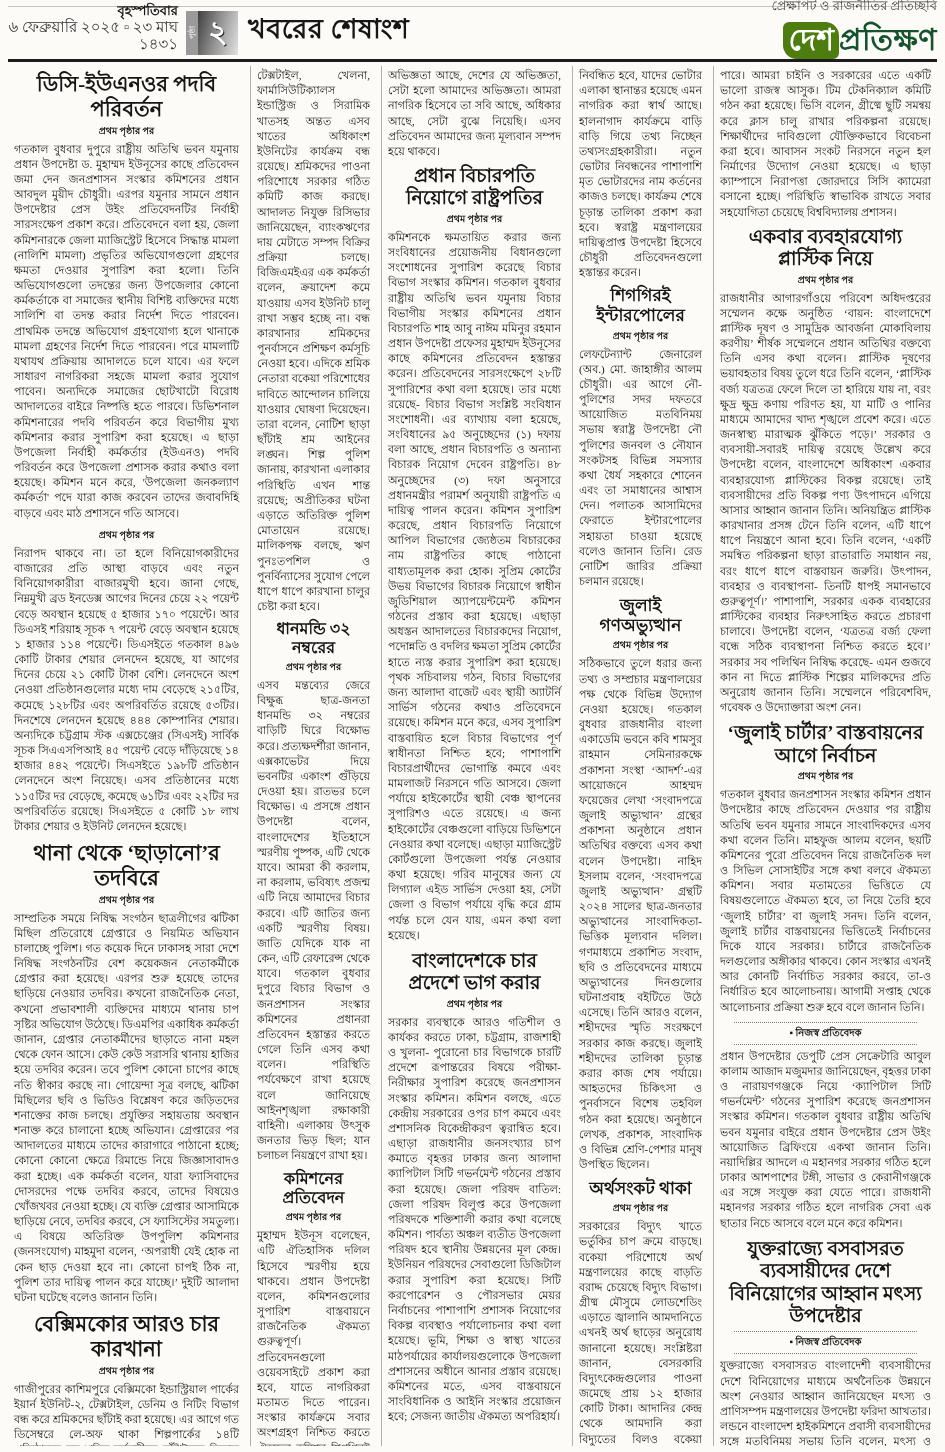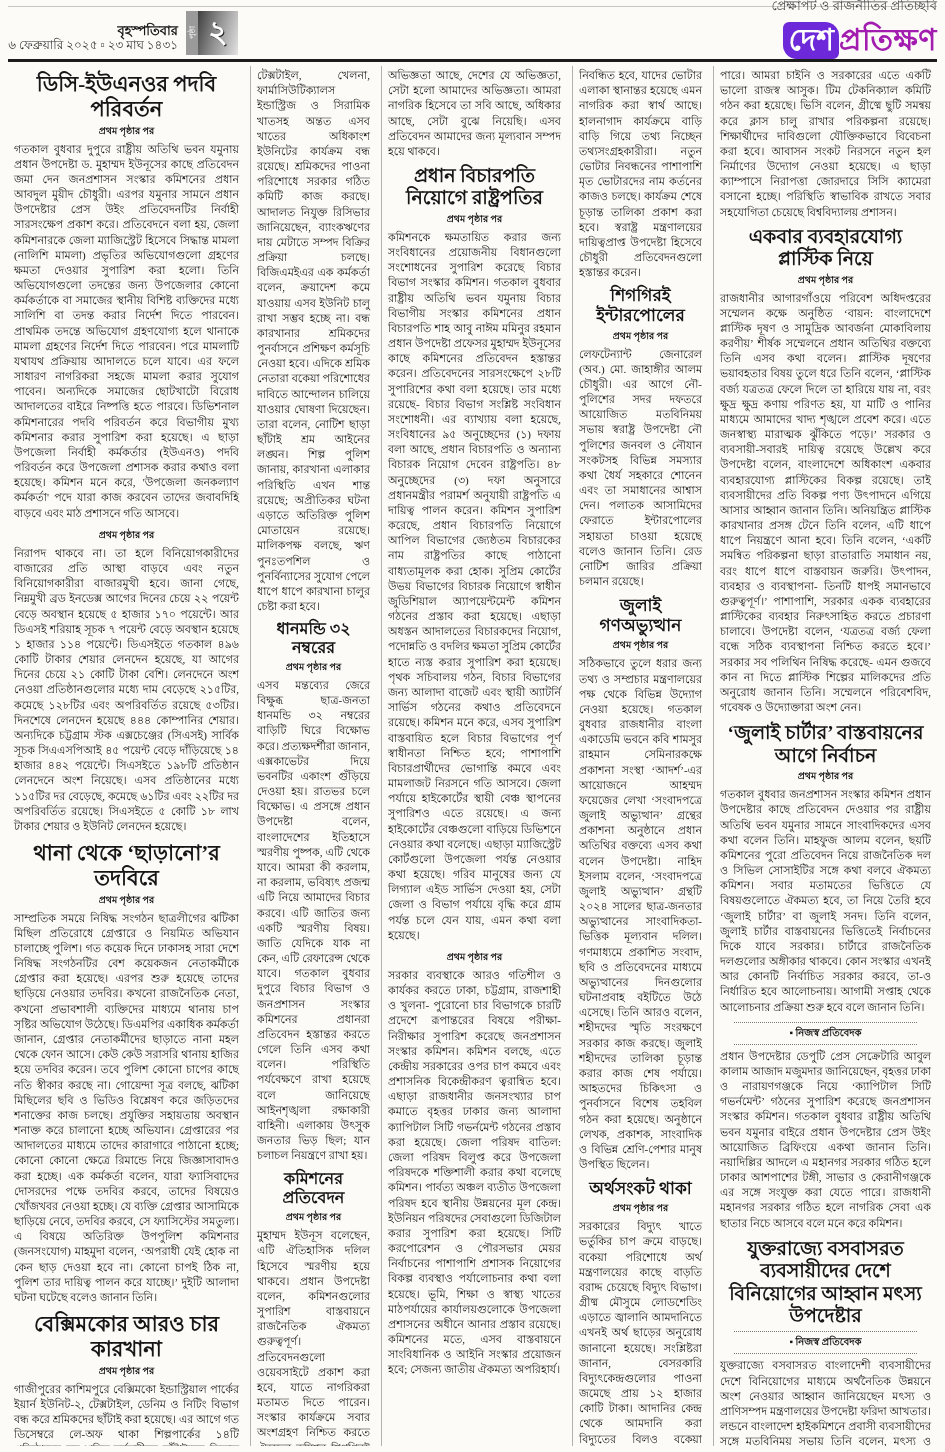--- a/index.html
+++ b/index.html
@@ -7,33 +7,33 @@
   .page{
     width:945px;height:1452px;margin:0 auto;background:#fcfbf8;color:#161616;
     font-family:"Liberation Serif","DejaVu Serif",serif;
     box-sizing:border-box;padding:6px 8px 0 8px;overflow:hidden;position:relative;
   }
   
   .masthead{display:flex;align-items:flex-end;height:56px;border-top:1px solid #c9c6bf;
     border-bottom:3px solid #1c1c1c;box-sizing:border-box;padding-bottom:4px;}
   .date-block{width:170px;text-align:right;line-height:1.15;padding-bottom:2px;}
   .date-block .day{font-weight:bold;font-size:13px;}
-  .date-block .date{font-size:12px;color:#333;}
+  .date-block .date{font-size:15px;color:#333;}
   .pagebox{display:flex;align-items:stretch;margin:0 10px 0 8px;height:44px;}
   .pagebox .pword{writing-mode:vertical-rl;transform:rotate(180deg);background:#9a9a9a;color:#fff;
     font-size:8px;display:flex;align-items:center;justify-content:center;width:12px;}
   .pagebox .pnum{width:40px;background:linear-gradient(105deg,#3f3f3f 0%,#8d8d8d 45%,#e3e3e3 100%);
     color:#fff;font-size:30px;font-weight:bold;display:flex;align-items:center;justify-content:center;
     text-shadow:1px 1px 0 #222;}
   .section-title{font-size:27px;font-weight:bold;letter-spacing:.5px;padding-bottom:2px;}
   .brand{margin-left:auto;text-align:right;padding-bottom:0;}
   .brand .tagline{font-size:13px;color:#444;margin-bottom:8px;}
   .brandname{font-size:30px;font-weight:bold;line-height:1;}
-  .brandname .b1{background:#6d28d9;color:#fff;padding:1px 5px 3px 5px;border-radius:6px 14px 6px 14px;}
-  .brandname .b2{color:#a21caf;letter-spacing:.5px;}
+  .brandname .b1{background:#4d7c0f;color:#fff;padding:1px 5px 3px 5px;border-radius:6px 14px 6px 14px;}
+  .brandname .b2{color:#14532d;letter-spacing:.5px;}
   
   .cols{display:flex;height:1380px;overflow:hidden;margin-top:4px;justify-content:space-between;}
   .col{box-sizing:border-box;padding:0 6px;overflow:hidden;}
   .col + .col{border-left:1px solid #b4b1aa;}
   .c1{width:237px;} .c2{width:126px;} .c3{width:186px;} .c4{width:136px;} .c5{width:224px;}
   article{margin-bottom:7px;}
   h2{font-size:21px;line-height:1.18;text-align:center;margin:6px 0 2px 0;font-weight:bold;}
   .c2 h2{font-size:16px;} .c4 h2{font-size:17px;} .c3 h2{font-size:19px;} .c5 h2{font-size:19px;}
   .kicker{text-align:center;font-size:9.5px;font-weight:bold;margin:0 0 3px 0;}
   .byline{text-align:center;font-size:10px;font-weight:bold;border-top:1px dotted #777;
@@ -49,20 +49,21 @@
 
   <header class="masthead">
     <div class="date-block">
       <div class="day">বৃহস্পতিবার</div>
       <div class="date">৬ ফেব্রুয়ারি ২০২৫ ▫ ২৩ মাঘ ১৪৩১</div>
     </div>
     <div class="pagebox">
       <span class="pword">পৃষ্ঠা</span>
       <span class="pnum">২</span>
     </div>
+    <div class="section-title">খবরের শেষাংশ</div>
     <div class="brand">
       <div class="tagline">প্রেক্ষাপট ও রাজনীতির প্রতিচ্ছবি</div>
       <div class="brandname">
         <span class="b1">দেশ</span><span class="b2">প্রতিক্ষণ</span>
       </div>
     </div>
   </header>
 
   <div class="cols">
 
@@ -104,20 +105,21 @@
     </section>
 
     <section class="col c3">
       <p class="body cont">অভিজ্ঞতা আছে, দেশের যে অভিজ্ঞতা, সেটা হলো আমাদের অভিজ্ঞতা। আমরা নাগরিক হিসেবে তা সবি আছে, অধিকার আছে, সেটা বুঝে নিয়েছি। এসব প্রতিবেদন আমাদের জন্য মূল্যবান সম্পদ হয়ে থাকবে।</p>
       <article>
         <h2>প্রধান বিচারপতি নিয়োগে রাষ্ট্রপতির</h2>
         <div class="kicker">প্রথম পৃষ্ঠার পর</div>
         <p class="body">কমিশনকে ক্ষমতায়িত করার জন্য সংবিধানের প্রয়োজনীয় বিধানগুলো সংশোধনের সুপারিশ করেছে বিচার বিভাগ সংস্কার কমিশন। গতকাল বুধবার রাষ্ট্রীয় অতিথি ভবন যমুনায় বিচার বিভাগীয় সংস্কার কমিশনের প্রধান বিচারপতি শাহ আবু নাঈম মমিনুর রহমান প্রধান উপদেষ্টা প্রফেসর মুহাম্মদ ইউনূসের কাছে কমিশনের প্রতিবেদন হস্তান্তর করেন। প্রতিবেদনের সারসংক্ষেপে ২৮টি সুপারিশের কথা বলা হয়েছে। তার মধ্যে রয়েছে- বিচার বিভাগ সংশ্লিষ্ট সংবিধান সংশোধনী। এর ব্যাখ্যায় বলা হয়েছে, সংবিধানের ৯৫ অনুচ্ছেদের (১) দফায় বলা আছে, প্রধান বিচারপতি ও অন্যান্য বিচারক নিয়োগ দেবেন রাষ্ট্রপতি। ৪৮ অনুচ্ছেদের (৩) দফা অনুসারে প্রধানমন্ত্রীর পরামর্শ অনুযায়ী রাষ্ট্রপতি এ দায়িত্ব পালন করেন। কমিশন সুপারিশ করেছে, প্রধান বিচারপতি নিয়োগে আপিল বিভাগের জ্যেষ্ঠতম বিচারকের নাম রাষ্ট্রপতির কাছে পাঠানো বাধ্যতামূলক করা হোক। সুপ্রিম কোর্টের উভয় বিভাগের বিচারক নিয়োগে স্বাধীন জুডিশিয়াল অ্যাপয়েন্টমেন্ট কমিশন গঠনের প্রস্তাব করা হয়েছে। এছাড়া অধস্তন আদালতের বিচারকদের নিয়োগ, পদোন্নতি ও বদলির ক্ষমতা সুপ্রিম কোর্টের হাতে ন্যস্ত করার সুপারিশ করা হয়েছে। পৃথক সচিবালয় গঠন, বিচার বিভাগের জন্য আলাদা বাজেট এবং স্থায়ী অ্যাটর্নি সার্ভিস গঠনের কথাও প্রতিবেদনে রয়েছে। কমিশন মনে করে, এসব সুপারিশ বাস্তবায়িত হলে বিচার বিভাগের পূর্ণ স্বাধীনতা নিশ্চিত হবে; পাশাপাশি বিচারপ্রার্থীদের ভোগান্তি কমবে এবং মামলাজট নিরসনে গতি আসবে। জেলা পর্যায়ে হাইকোর্টের স্থায়ী বেঞ্চ স্থাপনের সুপারিশও এতে রয়েছে। এ জন্য হাইকোর্টের বেঞ্চগুলো বাড়িয়ে ডিভিশনে নেওয়ার কথা বলেছে। এছাড়া ম্যাজিস্ট্রেট কোর্টগুলো উপজেলা পর্যন্ত নেওয়ার কথা হয়েছে। গরিব মানুষের জন্য যে লিগ্যাল এইড সার্ভিস দেওয়া হয়, সেটা জেলা ও বিভাগ পর্যায়ে বৃদ্ধি করে গ্রাম পর্যন্ত চলে যেন যায়, এমন কথা বলা হয়েছে।</p>
       </article>
       <article>
+        <h2>বাংলাদেশকে চার প্রদেশে ভাগ করার</h2>
         <div class="kicker">প্রথম পৃষ্ঠার পর</div>
         <p class="body">সরকার ব্যবস্থাকে আরও গতিশীল ও কার্যকর করতে ঢাকা, চট্টগ্রাম, রাজশাহী ও খুলনা- পুরোনো চার বিভাগকে চারটি প্রদেশে রূপান্তরের বিষয়ে পরীক্ষা-নিরীক্ষার সুপারিশ করেছে জনপ্রশাসন সংস্কার কমিশন। কমিশন বলছে, এতে কেন্দ্রীয় সরকারের ওপর চাপ কমবে এবং প্রশাসনিক বিকেন্দ্রীকরণ ত্বরান্বিত হবে। এছাড়া রাজধানীর জনসংখ্যার চাপ কমাতে বৃহত্তর ঢাকার জন্য আলাদা ক্যাপিটাল সিটি গভর্নমেন্ট গঠনের প্রস্তাব করা হয়েছে। জেলা পরিষদ বাতিল: জেলা পরিষদ বিলুপ্ত করে উপজেলা পরিষদকে শক্তিশালী করার কথা বলেছে কমিশন। পার্বত্য অঞ্চল ব্যতীত উপজেলা পরিষদ হবে স্থানীয় উন্নয়নের মূল কেন্দ্র। ইউনিয়ন পরিষদের সেবাগুলো ডিজিটাল করার সুপারিশ করা হয়েছে। সিটি করপোরেশন ও পৌরসভার মেয়র নির্বাচনের পাশাপাশি প্রশাসক নিয়োগের বিকল্প ব্যবস্থাও পর্যালোচনার কথা বলা হয়েছে। ভূমি, শিক্ষা ও স্বাস্থ্য খাতের মাঠপর্যায়ের কার্যালয়গুলোকে উপজেলা প্রশাসনের অধীনে আনার প্রস্তাব রয়েছে। কমিশনের মতে, এসব বাস্তবায়নে সাংবিধানিক ও আইনি সংস্কার প্রয়োজন হবে; সেজন্য জাতীয় ঐকমত্য অপরিহার্য।</p>
       </article>
     </section>
 
     <section class="col c4">
       <p class="body cont">নিবন্ধিত হবে, যাদের ভোটার এলাকা স্থানান্তর হয়েছে এমন নাগরিক করা স্বার্থ আছে। হালনাগাদ কার্যক্রমে বাড়ি বাড়ি গিয়ে তথ্য নিচ্ছেন তথ্যসংগ্রহকারীরা। নতুন ভোটার নিবন্ধনের পাশাপাশি মৃত ভোটারদের নাম কর্তনের কাজও চলছে। কার্যক্রম শেষে চূড়ান্ত তালিকা প্রকাশ করা হবে। স্বরাষ্ট্র মন্ত্রণালয়ের দায়িত্বপ্রাপ্ত উপদেষ্টা হিসেবে চৌধুরী প্রতিবেদনগুলো হস্তান্তর করেন।</p>
       <article>
         <h2>শিগগিরই ইন্টারপোলের</h2>
         <div class="kicker">প্রথম পৃষ্ঠার পর</div>

